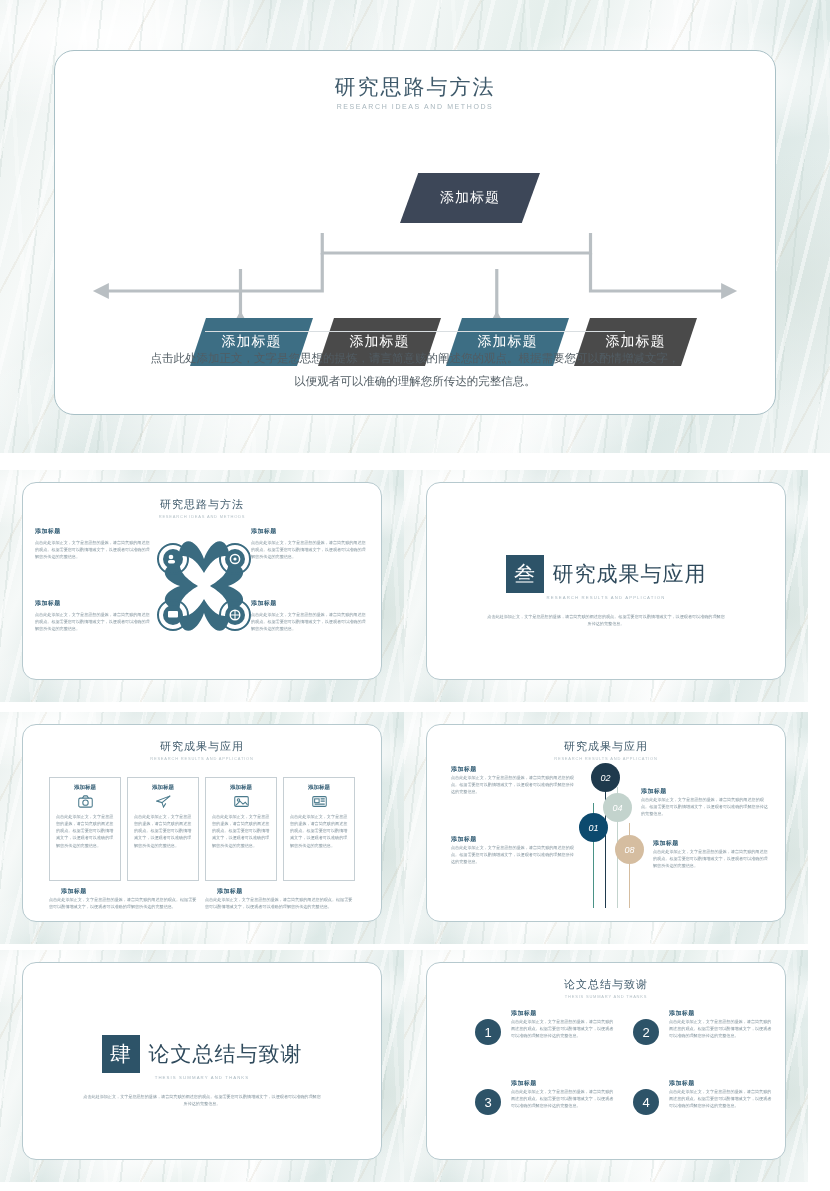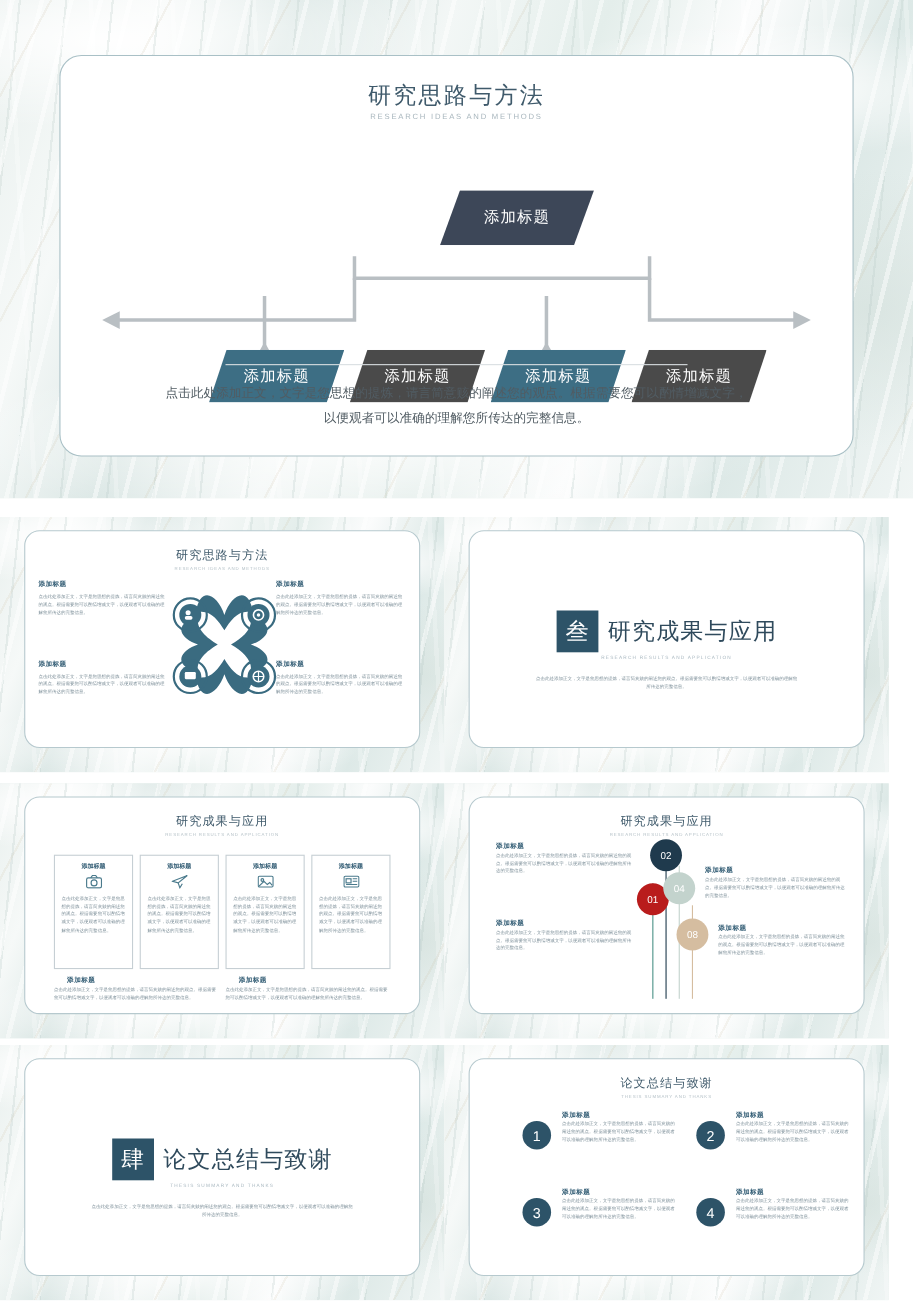--- a/index.html
+++ b/index.html
@@ -87,21 +87,21 @@
 
   
   .mini{position:absolute;top:52px;width:70px;height:102px;border:1px solid #c6cfd4;
     background:#fff;}
   .mini .mt{text-align:center;font-size:5.5px;color:#2f5a72;font-weight:bold;margin-top:6px;}
   .mini .mi{display:flex;justify-content:center;margin:4px 0 5px;}
   .mini .tiny{padding:0 6px;}
 
   
   .tl-circle{position:absolute;border-radius:50%;display:flex;align-items:center;
-    justify-content:center;color:#fff;font-size:9px;}
+    justify-content:center;color:#fff;font-size:9px;font-style:italic;}
   .tl-stem{position:absolute;width:1px;background:#cbd6d4;}
 
   
   .num{position:absolute;width:26px;height:26px;border-radius:50%;background:#2d5368;
     color:#fff;display:flex;align-items:center;justify-content:center;font-size:13px;}
 </style>
 </head>
 <body>
 
 <div class="slide" id="hero">
@@ -284,21 +284,21 @@
   <div class="marble"></div>
   <div class="t-card">
     <div class="t-title">研究成果与应用</div>
     <div class="t-sub">RESEARCH RESULTS AND APPLICATION</div>
 
     <div class="tl-stem" style="left:166px;top:78px;height:105px;background:#4a9287;"></div>
     <div class="tl-stem" style="left:178px;top:46px;height:137px;background:#1f3a4d;"></div>
     <div class="tl-stem" style="left:190px;top:62px;height:121px;background:#c3d3cd;"></div>
     <div class="tl-stem" style="left:202px;top:98px;height:85px;background:#d5bda0;"></div>
 
-    <div class="tl-circle" style="left:152px;top:78px;width:29px;height:29px;background:#b91c1c;">
+    <div class="tl-circle" style="left:152px;top:88px;width:29px;height:29px;background:#0c4a6e;">
       <span>01</span>
     </div>
     <div class="tl-circle" style="left:164px;top:38px;width:29px;height:29px;background:#1f3a4d;">
       <span>02</span>
     </div>
     <div class="tl-circle" style="left:176px;top:68px;width:29px;height:29px;background:#c3d3cd;">
       <span>04</span>
     </div>
     <div class="tl-circle" style="left:188px;top:110px;width:29px;height:29px;background:#d5bda0;">
       <span>08</span>

